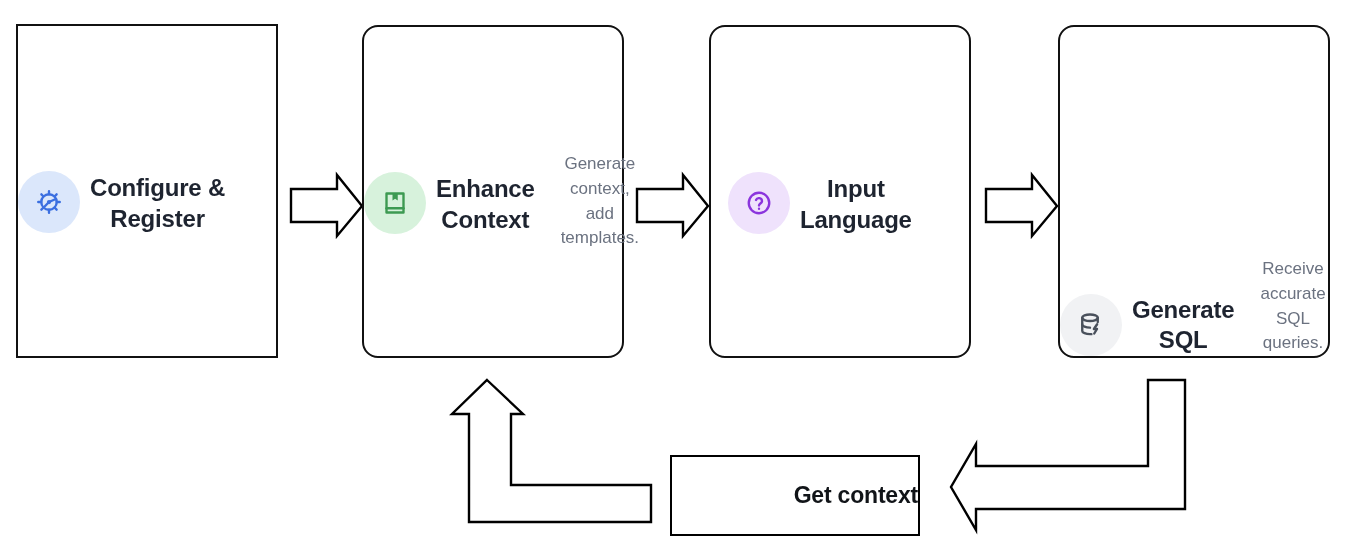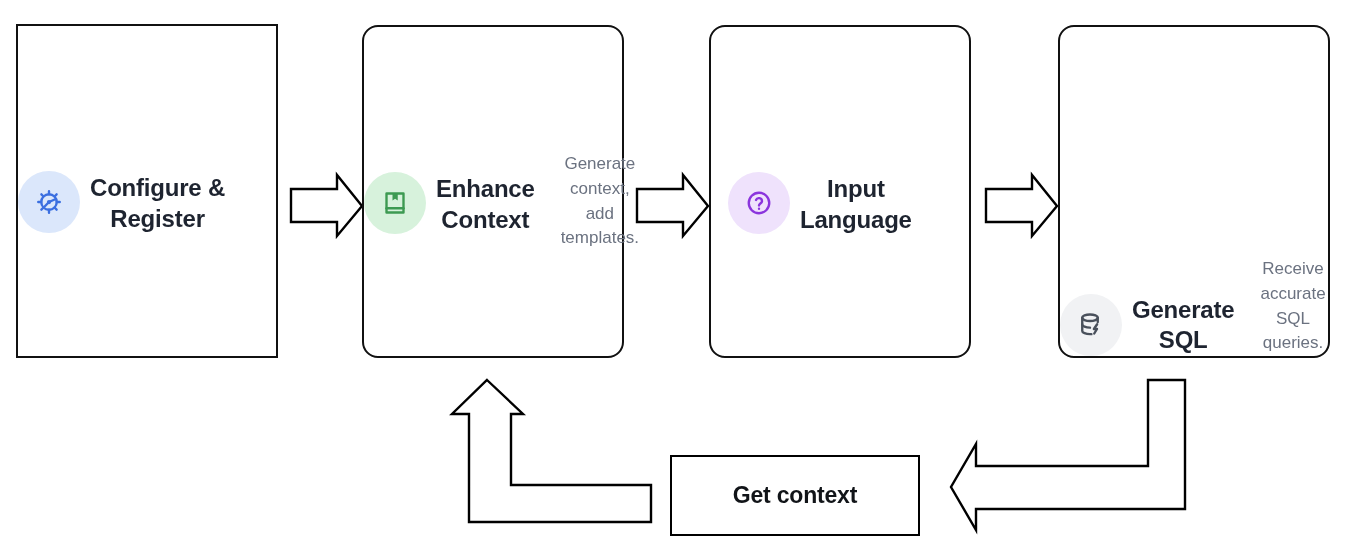--- a/index.html
+++ b/index.html
@@ -85,21 +85,21 @@
   }
 
   
   .loop-box {
     position: absolute;
     box-sizing: border-box;
     background: #ffffff;
     border: 2.4px solid #000000;
     display: flex;
     align-items: center;
-    justify-content: center;
+    justify-content: flex-end;
   }
   .loop-box-label {
     font-size: 23px;
     font-weight: bold;
     color: #111418;
     letter-spacing: -0.2px;
   }
 </style>
 </head>
 <body>

